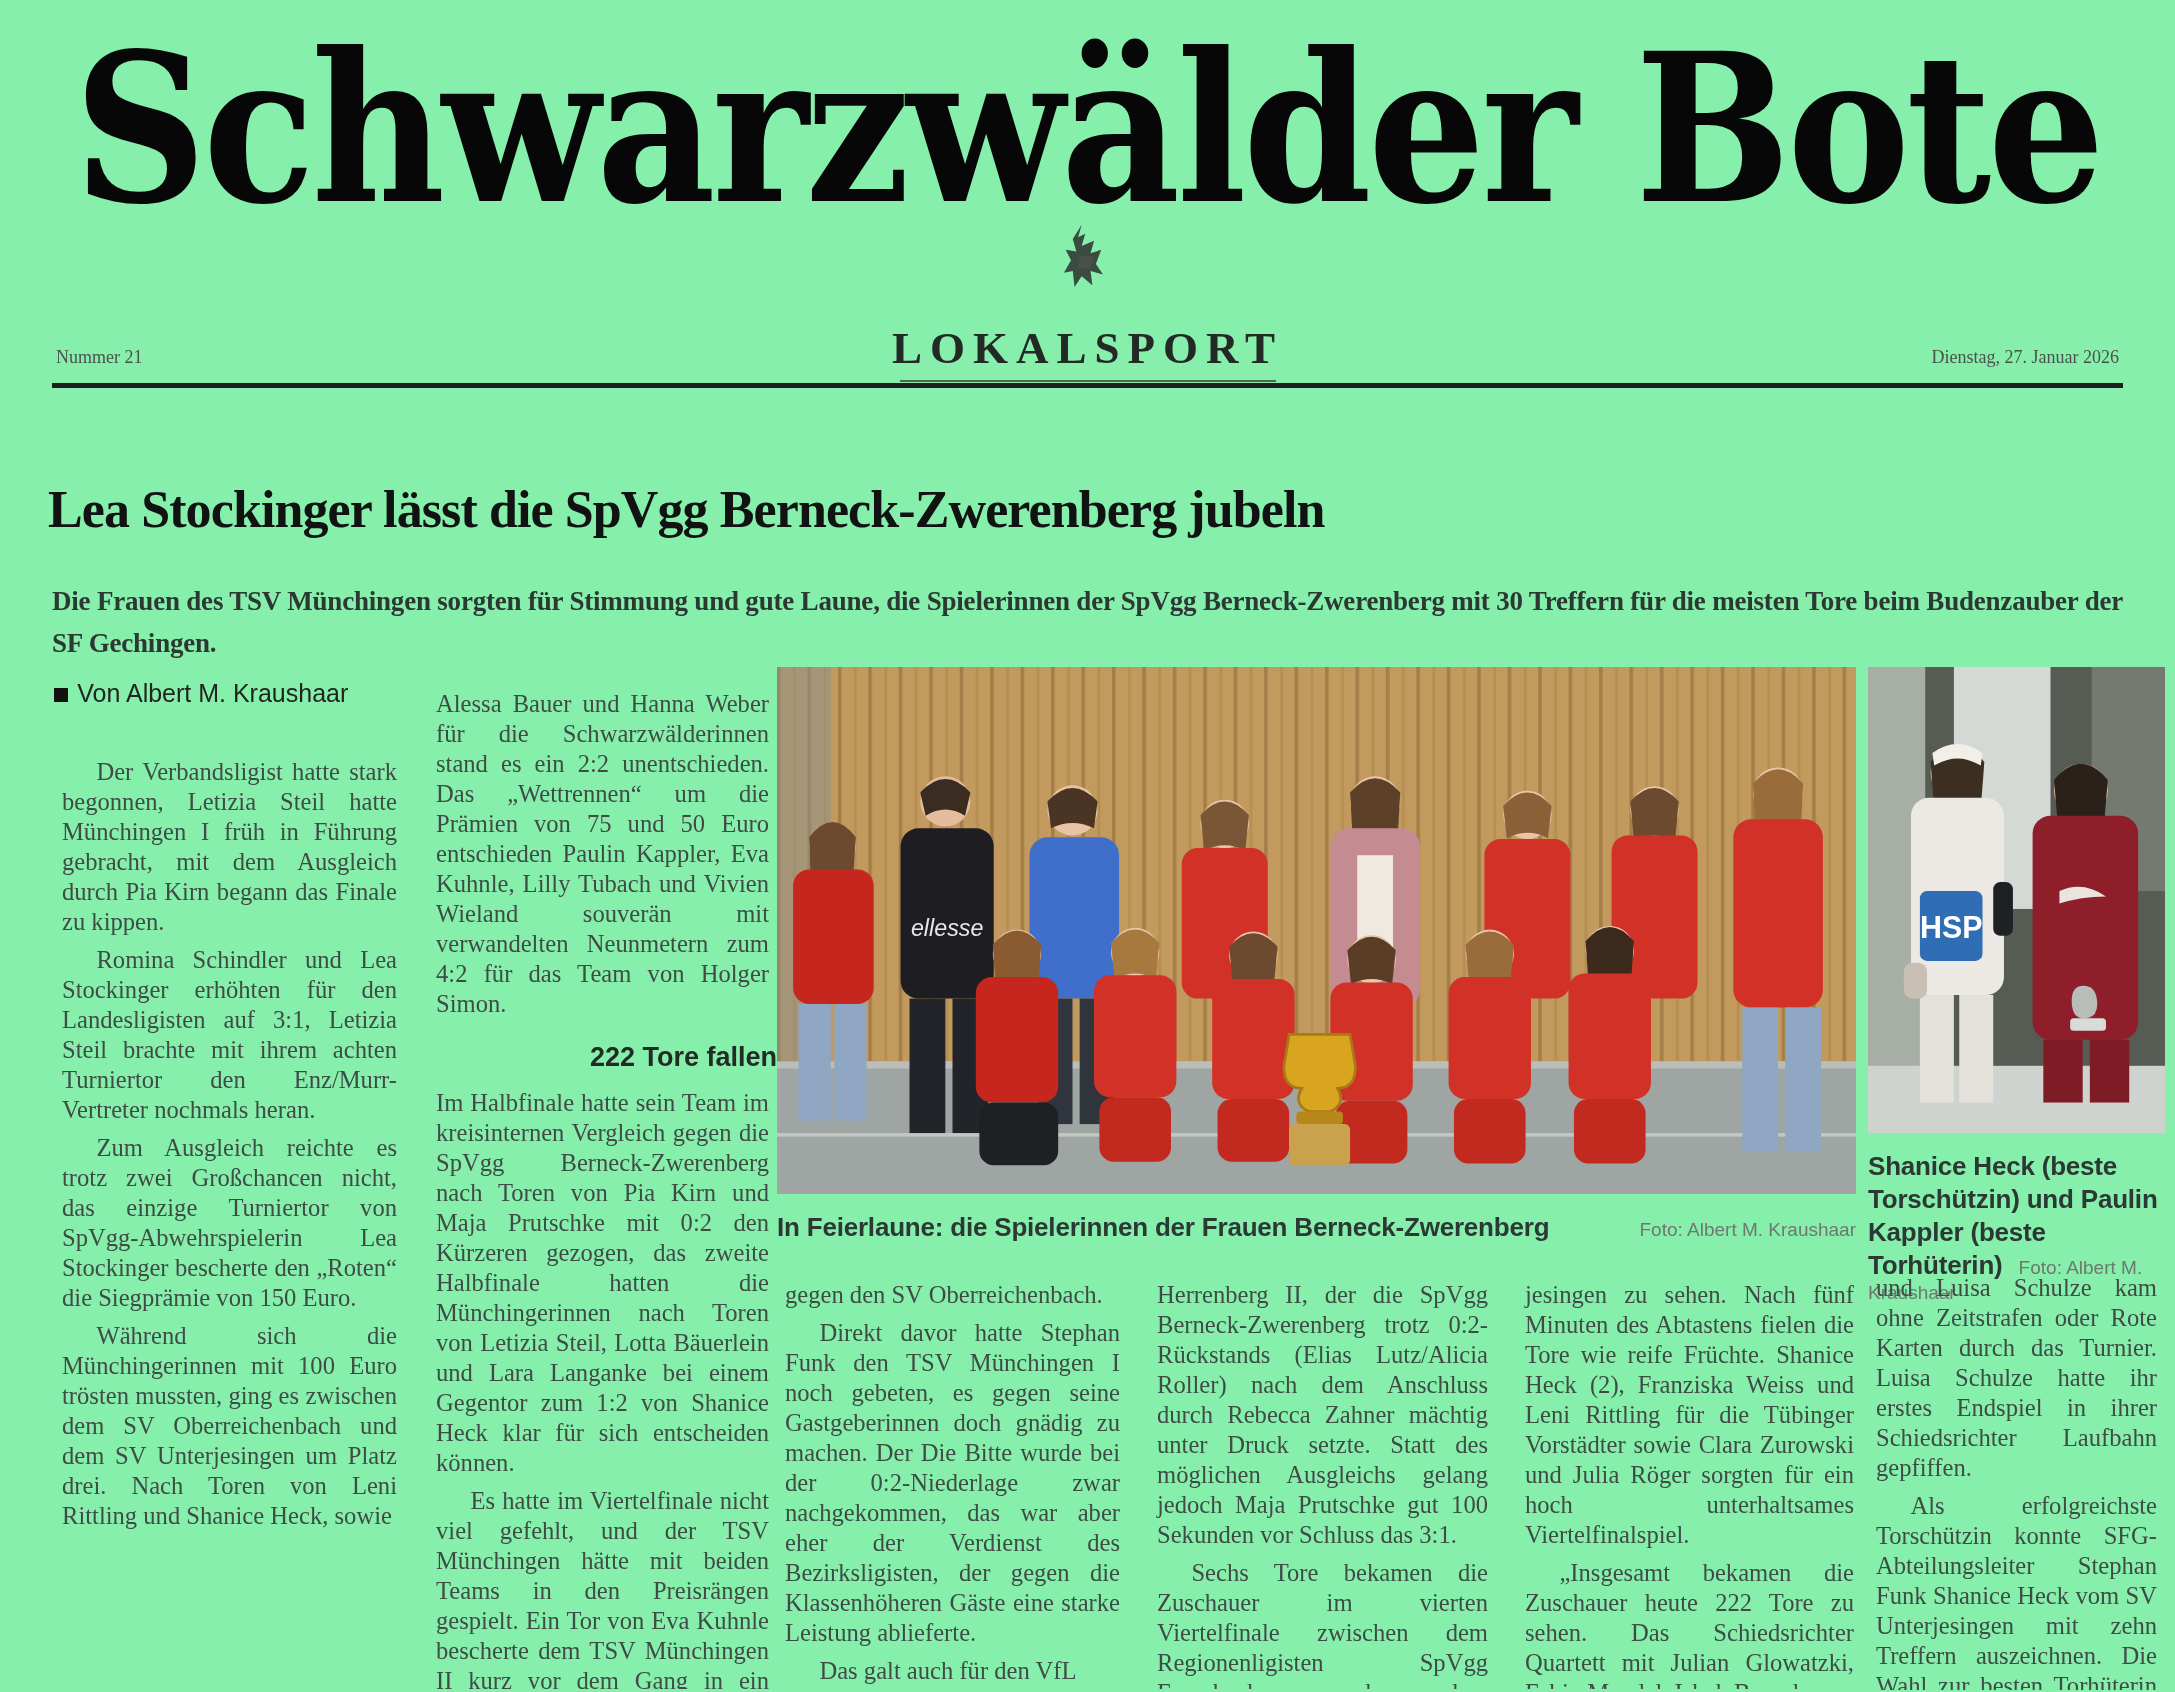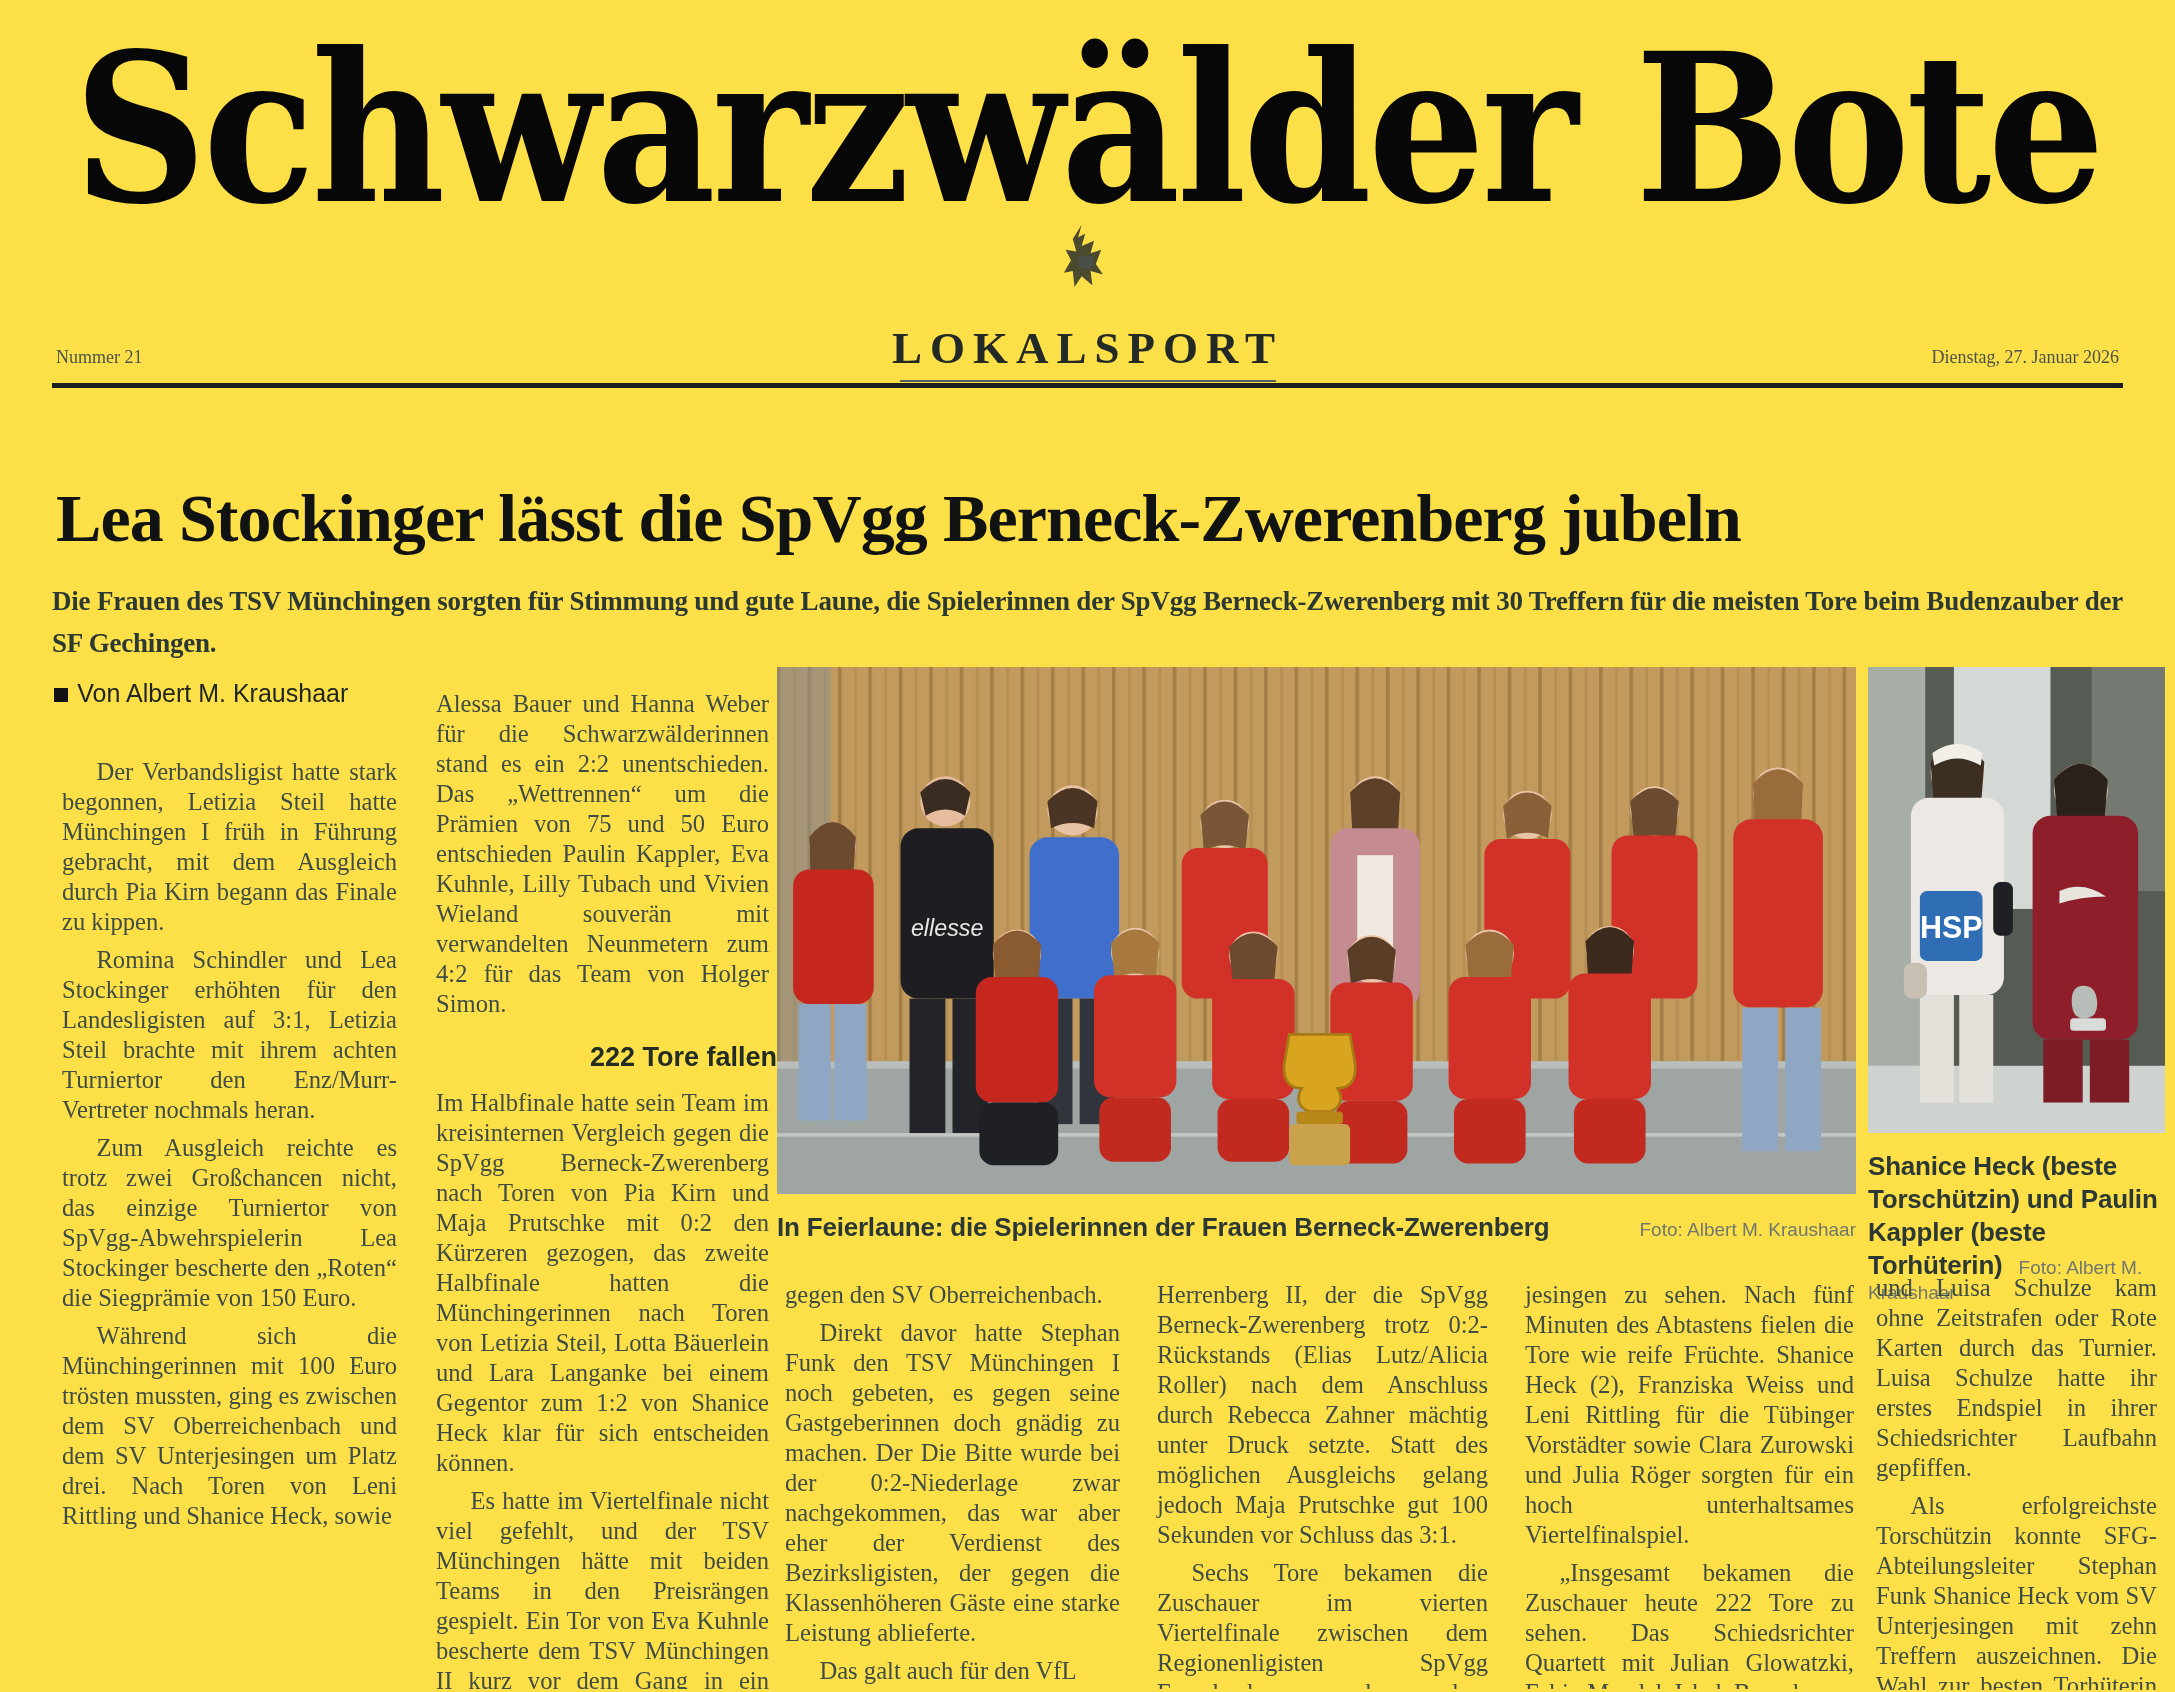--- a/index.html
+++ b/index.html
@@ -1,17 +1,17 @@
 <!DOCTYPE html>
 <html lang="de" style="font-size:14.3px"><head>
 <meta charset="utf-8">
 <style>
   html,body{margin:0;padding:0;background:#e8e8e4;}
   #page{
-    position:relative;width:2175px;height:1693px;background:#fde047;
+    position:relative;width:2175px;height:1693px;background:#86efac;
     font-family:"Liberation Serif",serif;color:#3f4c45;overflow:hidden;
   }
   
   #masthead{
     position:absolute;left:0;top:25px;width:100%;text-align:center;
     font-family:"DejaVu Serif",serif;font-weight:bold;font-size:184px;
     letter-spacing:-3.6px;color:#070707;white-space:nowrap;
     transform:scaleY(1.12);transform-origin:top center;line-height:1;
   }
   #crest{position:absolute;left:1055px;top:219px;width:64px;height:72px;}
@@ -21,22 +21,22 @@
   #pubdate{right:56px;}
   #sectiontitle{
     position:absolute;top:322px;left:0;width:100%;text-align:center;
     font-family:"Liberation Serif",serif;font-size:45px;letter-spacing:8px;
     color:#232a26;font-weight:600;
   }
   #mainrule{position:absolute;left:52px;top:383px;width:2071px;height:4.5px;background:#1c1f1d;}
   #sectionrule{position:absolute;left:900px;top:380px;width:376px;height:1.8px;background:#55605a;}
   
   #headline{
-    position:absolute;left:56px;top:484px;width:2078px;
-    font-family:"Liberation Serif",serif;font-weight:bold;font-size:68px;
+    position:absolute;left:48px;top:484px;width:2078px;
+    font-family:"Liberation Serif",serif;font-weight:bold;font-size:52px;
     letter-spacing:-0.9px;color:#101311;line-height:1.0;
   }
   #deck{
     position:absolute;left:52px;top:580px;width:2071px;
     font-family:Liberation Serif, serif;font-weight:bold;font-size:27px;
     color:#2c3832;line-height:42px;letter-spacing:-0.2px;
   }
   #byline{
     position:absolute;left:54px;top:679px;width:351px;
     font-family:"Liberation Sans",sans-serif;font-size:25px;color:#20261f;

